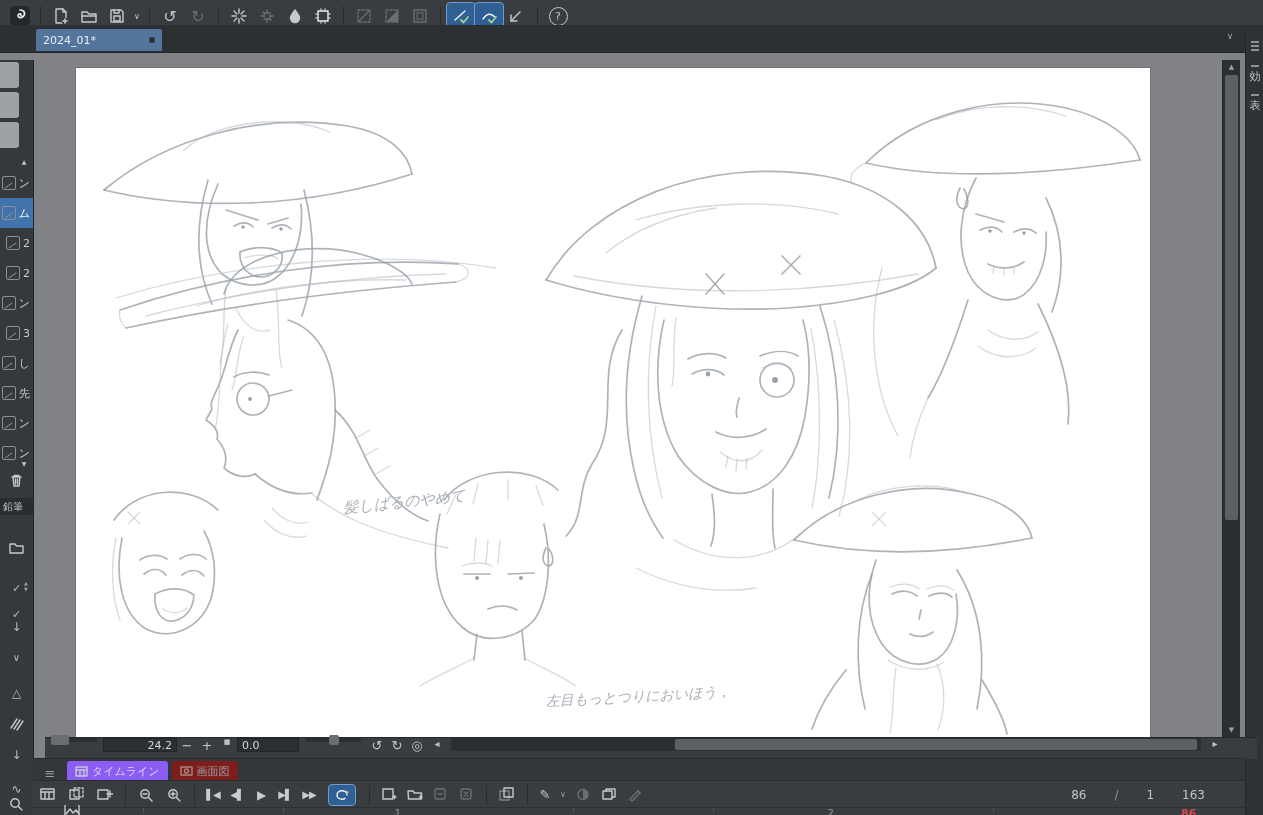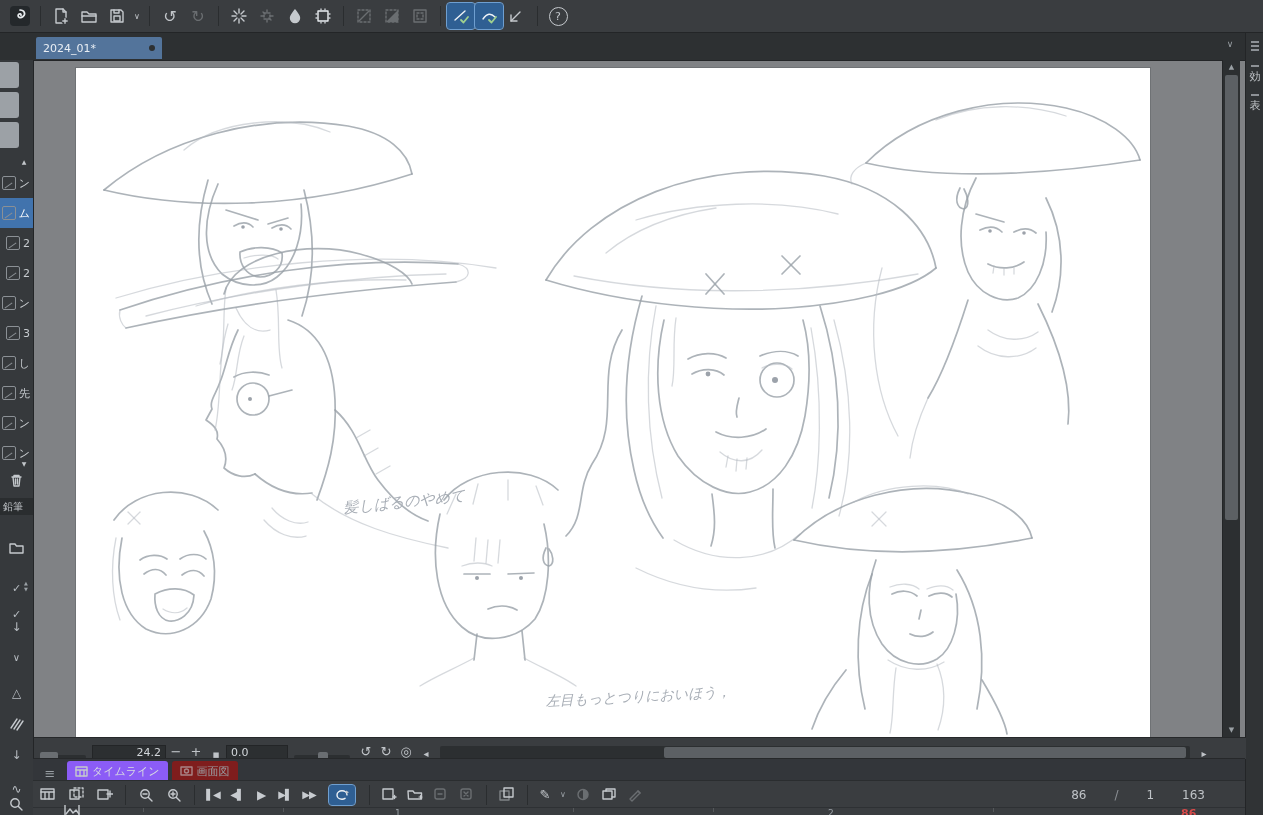--- a/index.html
+++ b/index.html
@@ -16,21 +16,21 @@
   .sep{width:1px;height:20px;background:#2a2d2f;margin:0 6px}
   svg.ic{stroke:#c5c9cd;fill:none;stroke-width:1.4;stroke-linecap:round;stroke-linejoin:round}
   svg.ic .fl{fill:#c5c9cd;stroke:none}
 
   
   #toolbar{left:0;top:0;width:1263px;height:33px;background:#3a3d40;border-bottom:1px solid #232527;display:flex;align-items:center;padding-left:6px;box-sizing:border-box}
   .tbtn{width:28px;height:26px;border-radius:3px}
   .tbtn.active{background:#2f5f93;outline:1px solid #6f9fd0}
 
   
-  #tabbar{left:0;top:33px;width:1263px;height:27px;background:#2d3032;border-bottom:1px solid #232527}
+  #tabbar{left:0;top:25px;width:1263px;height:27px;background:#2d3032;border-bottom:1px solid #232527}
   #doc-tab{left:36px;top:4px;width:126px;height:22px;background:#53749b;color:#e9eef4;display:flex;align-items:center;justify-content:space-between;padding:0 7px;box-sizing:border-box;border-radius:2px 2px 0 0;font-size:11px}
   #doc-tab .dot{width:6px;height:6px;border-radius:50%;background:#2d3032}
 
   
   #leftcol{left:0;top:60px;width:33px;height:755px;background:#36393c;border-right:1px solid #232527}
   .lc-box{left:0;width:19px;height:26px;background:#9ca1a6;border-radius:0 3px 3px 0}
   .tool-item{width:33px;height:30px;display:flex;align-items:center;justify-content:flex-end;padding-right:3px;box-sizing:border-box;color:#c8ccd0;font-size:11px}
   .tool-item .tico{width:12px;height:12px;border:1px solid #8b9095;border-radius:2px;margin-right:3px;margin-left:-6px;position:relative;flex:none}
   .tool-item .tico:after{content:"";position:absolute;left:1px;top:8px;width:9px;height:1px;background:#8b9095;transform:rotate(-35deg)}
   .tool-item.sel{background:#4173ad;color:#fff}
@@ -49,21 +49,21 @@
   #vscroll{left:1222px;top:60px;width:17px;height:677px;background:#2c2f31;border-left:1px solid #232527}
   #vscroll .arr{width:17px;height:14px;display:flex;align-items:center;justify-content:center;font-size:7px;color:#9aa0a5}
   #vthumb{left:2px;top:15px;width:13px;height:445px;background:#5c6064;border-radius:2px}
 
   
   #rightrail{left:1245px;top:33px;width:18px;height:782px;background:#303335;border-left:1px solid #232527}
   .rail-tab{width:18px;display:flex;flex-direction:column;align-items:center;color:#c2c6ca;font-size:11px;gap:2px;margin-top:10px}
   .rail-dash{width:8px;height:2px;background:#8d9196}
 
   
-  #navbar{left:34px;top:737px;width:1212px;height:21px;background:#3a3d40;border-top:1px solid #26282a;display:flex;align-items:flex-end}
+  #navbar{left:45px;top:737px;width:1212px;height:21px;background:#3a3d40;border-top:1px solid #26282a;display:flex;align-items:flex-start}
   .inset{background:#2c2f31;border:1px solid #232527;height:14px;box-sizing:border-box;color:#d2d6da;font-size:11px;display:flex;align-items:center;padding:0 4px}
   .nv-ic{width:20px;text-align:center;color:#bfc3c7;font-size:13px}
   #hscroll{position:relative;width:750px;height:13px;background:#2c2f31;border-radius:2px;margin:0 4px}
   #hthumb{position:absolute;left:224px;top:1px;width:522px;height:11px;background:#5c6064;border-radius:2px}
 
   
   #tl-header{left:33px;top:758px;width:1212px;height:22px;background:#33363a;border-top:1px solid #26282a;display:flex;align-items:flex-end}
   .tl-tab{height:20px;display:flex;align-items:center;gap:4px;padding:0 8px;font-size:11px;border-radius:3px 3px 0 0;margin-right:4px}
   .tl-tab.on{background:#8b5cf6;color:#d8dce0}
   .tl-tab.off{background:#7f1d1d;color:#9aa0a5}

